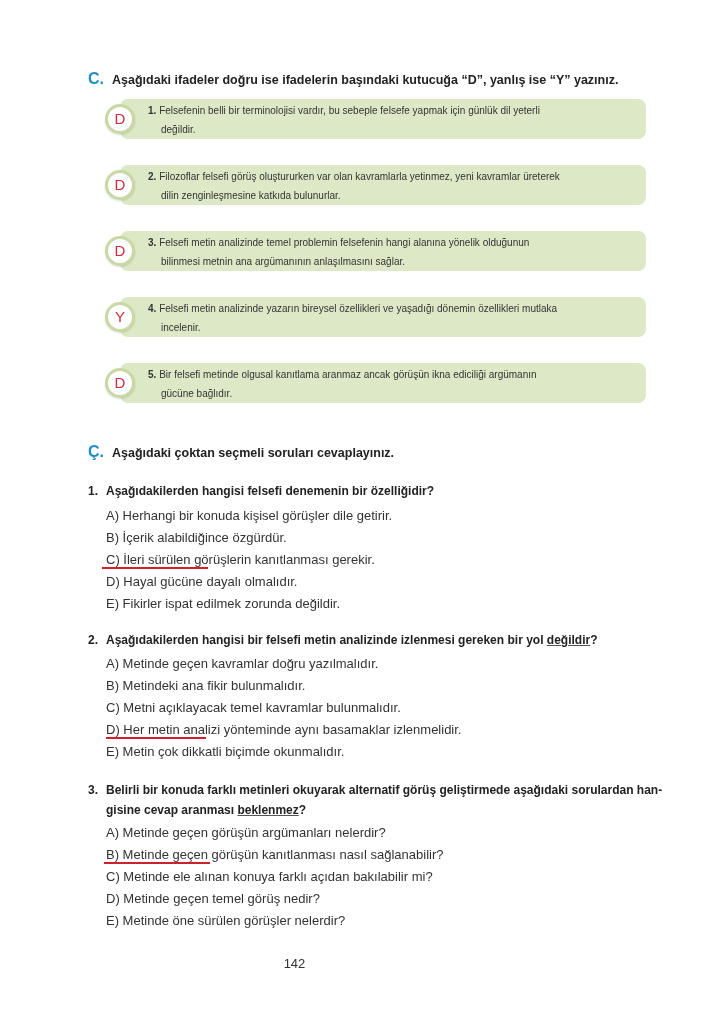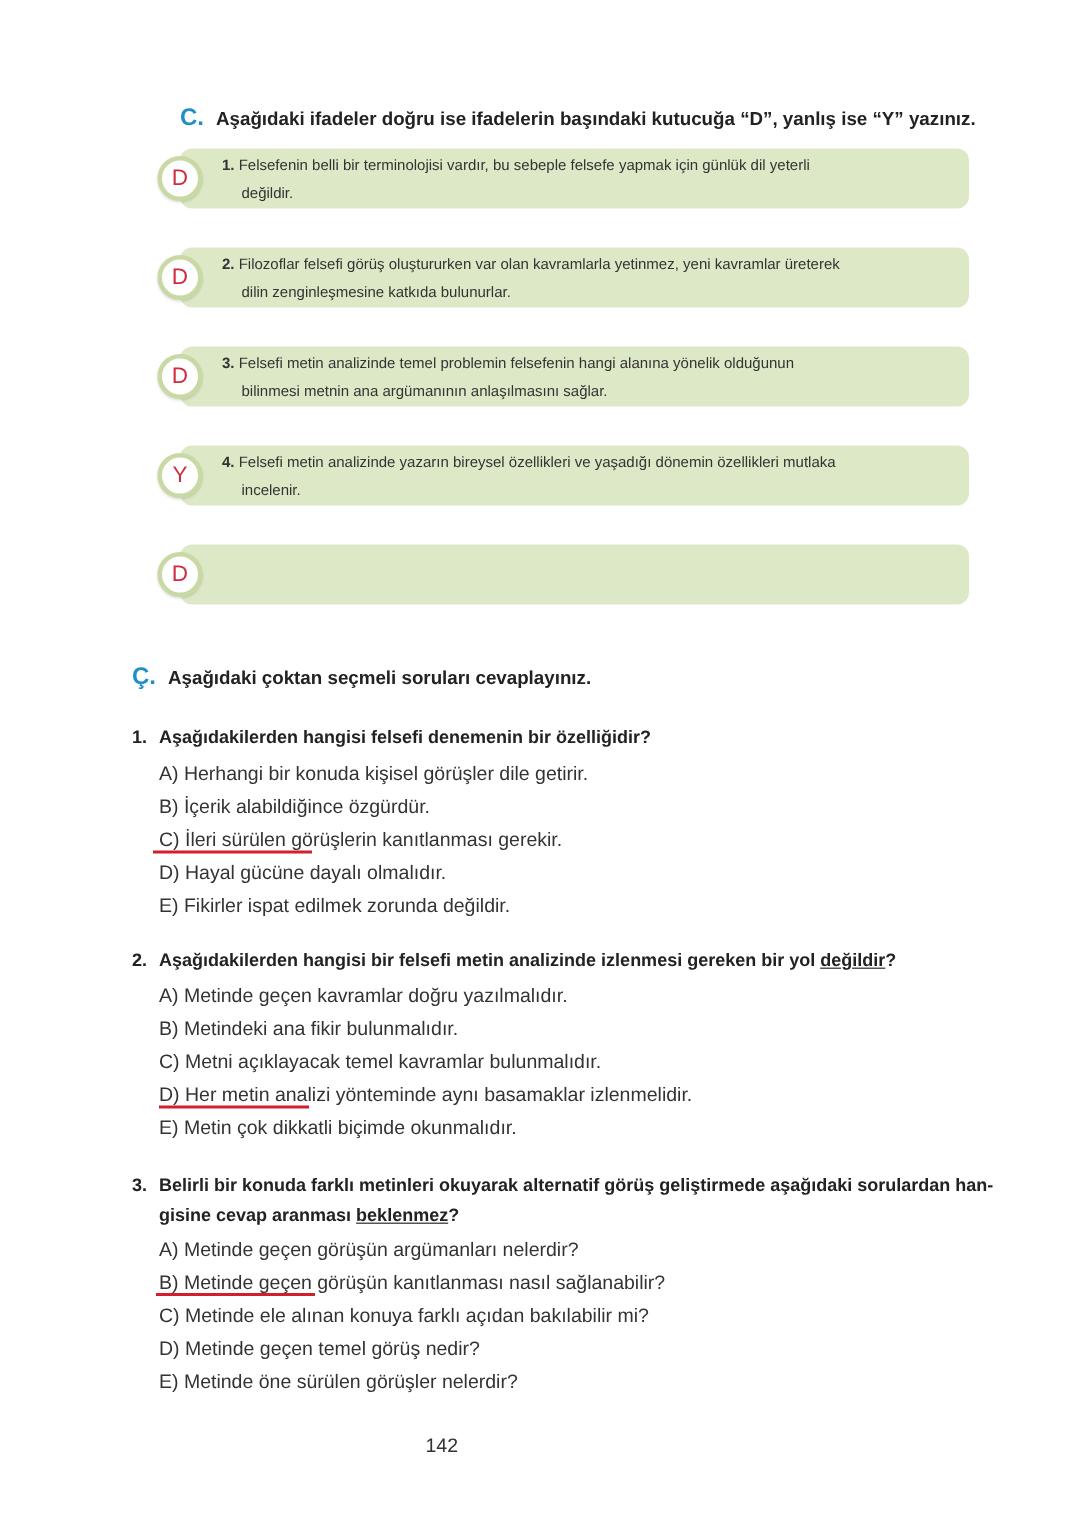--- a/index.html
+++ b/index.html
@@ -14,21 +14,21 @@
   .q { position:absolute; left:88px; font-size:12px; font-weight:bold; color:#222; line-height:22px; }
   .q .num { display:inline-block; width:18px; }
   .opt { position:absolute; left:106px; font-size:13px; color:#333; }
   .redline { position:absolute; height:2px; background:#d11f2b; }
   .ul { text-decoration:underline; text-decoration-color:#555; }
   .pagenum { position:absolute; left:0; width:589px; text-align:center; top:956px; font-size:13px; color:#333; }
 </style>
 </head>
 <body>
 
-<div class="section-head" style="top:70px;margin-left:32px;">
+<div class="section-head" style="top:70px;">
   <span class="letter">C.</span>
   <span>Aşağıdaki ifadeler doğru ise ifadelerin başındaki kutucuğa “D”, yanlış ise “Y” yazınız.</span>
 </div>
 
 <div class="tf-box" style="top:99px;height:40px;">
   <div class="circle" style="top:5px;">
       <span>D</span>
     </div>
   <div class="tf-text" style="top:2px;"><b>1.</b> <span>Felsefenin belli bir terminolojisi vardır, bu sebeple felsefe yapmak için günlük dil yeterli</span><br><span>değildir.</span></div>
 </div>
@@ -51,20 +51,21 @@
   <div class="circle" style="top:5px;">
       <span>Y</span>
     </div>
   <div class="tf-text" style="top:2px;"><b>4.</b> <span>Felsefi metin analizinde yazarın bireysel özellikleri ve yaşadığı dönemin özellikleri mutlaka</span><br><span>incelenir.</span></div>
 </div>
 
 <div class="tf-box" style="top:363px;height:40px;">
   <div class="circle" style="top:5px;">
       <span>D</span>
     </div>
+  <div class="tf-text" style="top:2px;"><b>5.</b> <span>Bir felsefi metinde olgusal kanıtlama aranmaz ancak görüşün ikna ediciliği argümanın</span><br><span>gücüne bağlıdır.</span></div>
 </div>
 
 <div class="section-head" style="top:443px;">
   <span class="letter">Ç.</span>
   <span>Aşağıdaki çoktan seçmeli soruları cevaplayınız.</span>
 </div>
 
 <div class="q" style="top:480px;">
   <span class="num">1.</span><span>Aşağıdakilerden hangisi felsefi denemenin bir özelliğidir?</span>
 </div>

